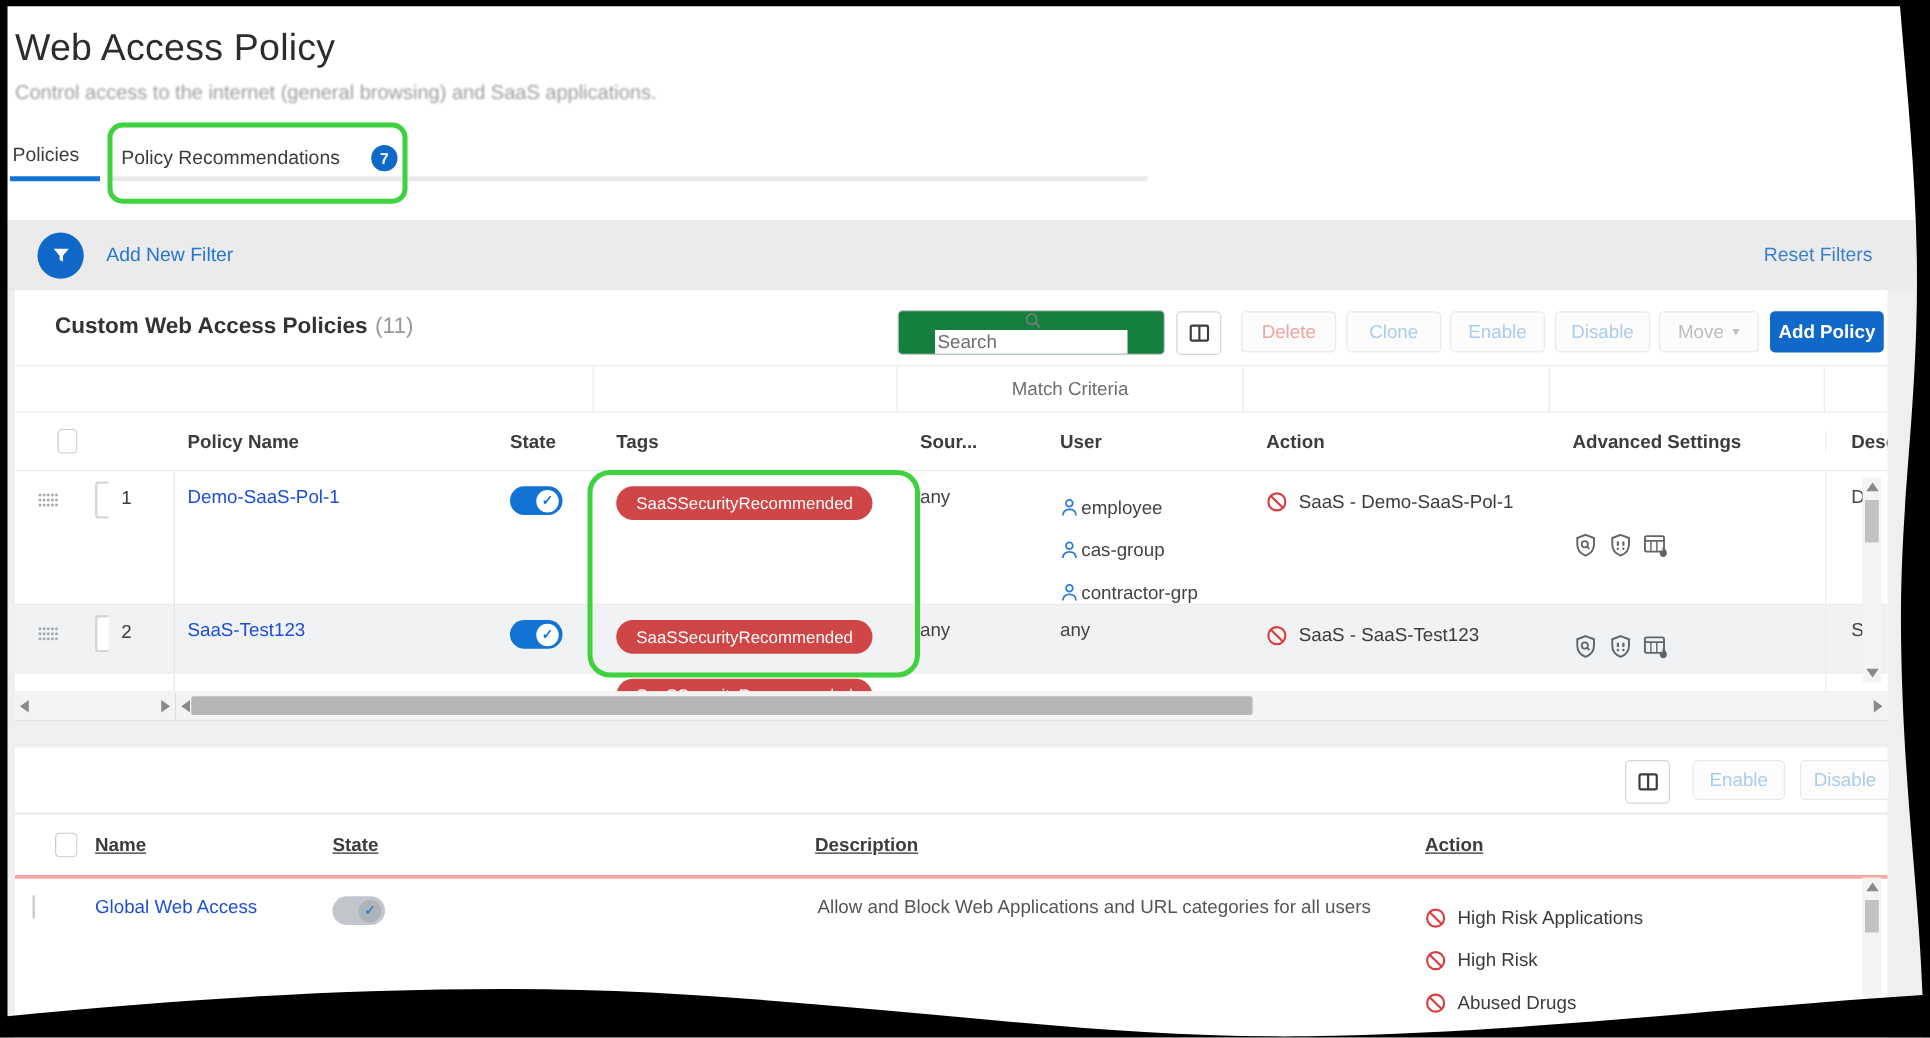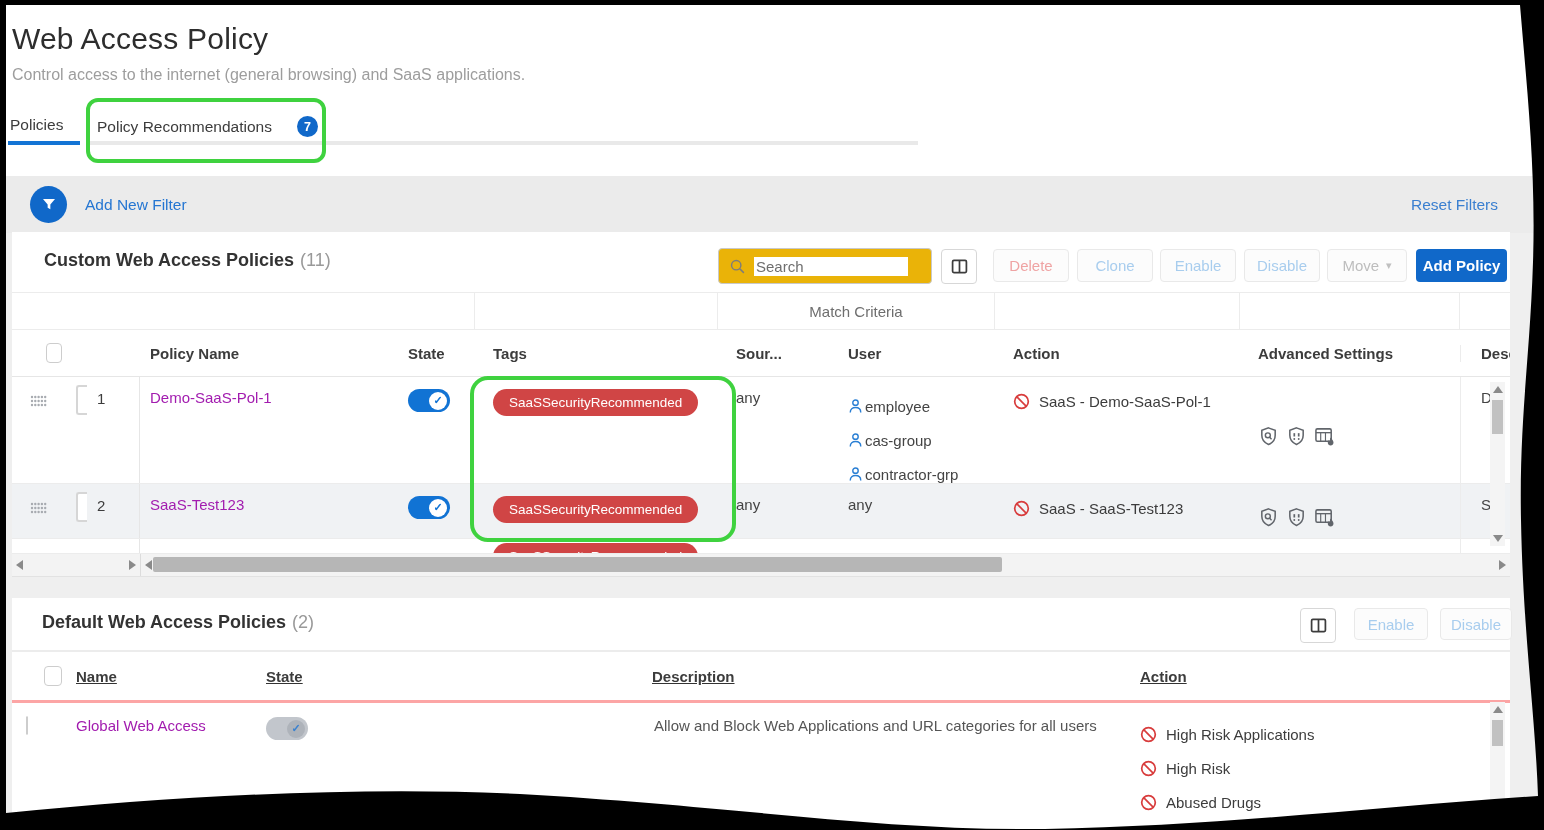--- a/index.html
+++ b/index.html
@@ -34,21 +34,21 @@
   
   .card{position:absolute;background:#fff;}
   .card1{left:12px;top:232px;width:1498px;height:338px;}
   .card2{left:12px;top:598px;width:1498px;height:232px;}
   .card2 .blurwrap{filter:blur(.55px);}
   .card-head{position:relative;height:60px;border-bottom:1px solid #ececec;}
   .section-title{position:absolute;left:32px;top:18px;font-size:18px;font-weight:700;color:#333;}
   .section-count{font-weight:400;color:#999;margin-left:6px;}
   
   .search-box{position:absolute;left:706px;top:16px;width:212px;height:34px;border:1px solid #c9c9c9;
-              border-radius:4px;background:#eab308;display:flex;align-items:center;}
+              border-radius:4px;background:#15803d;display:flex;align-items:center;flex-direction:column;}
   .search-box input{border:none;outline:none;font-family:inherit;font-size:15px;color:#444;width:150px;}
   .search-box input::placeholder{color:#6e6e6e;}
   .icon-btn{position:absolute;width:34px;height:33px;border:1px solid #d7d7d7;border-radius:4px;
             background:#fff;display:flex;align-items:center;justify-content:center;cursor:pointer;}
   .btn{position:absolute;top:17px;height:33px;border-radius:4px;font-size:15px;display:flex;
        align-items:center;justify-content:center;cursor:default;box-sizing:border-box;}
   .btn-disabled{background:#fcfcfc;border:1px solid #e9e9e9;}
   .btn-delete{left:981px;width:76px;color:#efa3a3;}
   .btn-clone{left:1065px;width:76px;color:#a8cdee;}
   .btn-enable{left:1148px;width:76px;color:#a8cdee;}
@@ -66,21 +66,21 @@
   .h-cell{font-size:15px;font-weight:700;color:#3c3c3c;padding-left:18px;display:flex;align-items:center;
           overflow:hidden;white-space:nowrap;}
   .body-row{border-bottom:1px solid #ececec;position:relative;}
   .row1{height:106px;background:#fff;}
   .row2{height:54px;background:#f0f2f4;}
   .row3{height:14px;background:#fff;overflow:hidden;}
   .cell{padding:12px 0 0 18px;font-size:15px;color:#444;overflow:hidden;white-space:nowrap;}
   .cell-name{padding-left:10px;}
   .frozen-edge{border-right:1px solid #e6e6e6;}
   .desc-cell{border-left:1px solid #ececec;padding-left:20px;}
-  .link{color:#a21caf;cursor:pointer;text-decoration:none;font-size:15px;}
+  .link{color:#1d4ed8;cursor:pointer;text-decoration:none;font-size:15px;}
   .checkbox{width:18px;height:18px;border:1.5px solid #cdcdcd;border-radius:4px;background:#fff;cursor:pointer;}
   .hcheck{margin-left:16px;}
   
   .toggle{width:42px;height:23px;border-radius:12px;background:#1173d4;position:relative;cursor:pointer;display:inline-block;}
   .toggle .thumb{position:absolute;right:3px;top:2.5px;width:18px;height:18px;border-radius:50%;background:#fff;
                  display:flex;align-items:center;justify-content:center;font-size:11px;font-weight:700;color:#1173d4;}
   .toggle-gray{background:#c2c6cc;cursor:default;}
   .toggle-gray .thumb{background:#aeb3ba;color:#3b82d0;}
   
   .tag-pill{display:inline-block;background:#d04545;color:#fff;font-size:13.5px;padding:6px 16px;
@@ -375,23 +375,20 @@
     <div class="vscroll vs1">
       <span class="tri tri-up"></span>
       <span class="vs-thumb"></span>
       <span class="tri tri-down"></span>
     </div>
   </div>
 
   <div class="card card2">
    <div class="blurwrap">
     <div class="card-head" style="height:52px;">
-      <div class="section-title" style="top:14px;left:30px;">
-        <span>Default Web Access Policies</span><span class="section-count">(2)</span>
-      </div>
       <div class="icon-btn" style="left:1288px;top:10px;">
         <svg width="19" height="19" viewBox="0 0 22 22">
               <rect x="3" y="4" width="16" height="14" rx="1.5" fill="none" stroke="#3c3c3c" stroke-width="2"></rect>
               <line x1="11" y1="4" x2="11" y2="18" stroke="#3c3c3c" stroke-width="2"></line>
             </svg>
       </div>
       <div class="btn btn-disabled" style="left:1342px;top:10px;width:74px;height:32px;color:#a8cdee;">Enable</div>
       <div class="btn btn-disabled" style="left:1428px;top:10px;width:72px;height:32px;color:#a8cdee;">Disable</div>
     </div>
 

